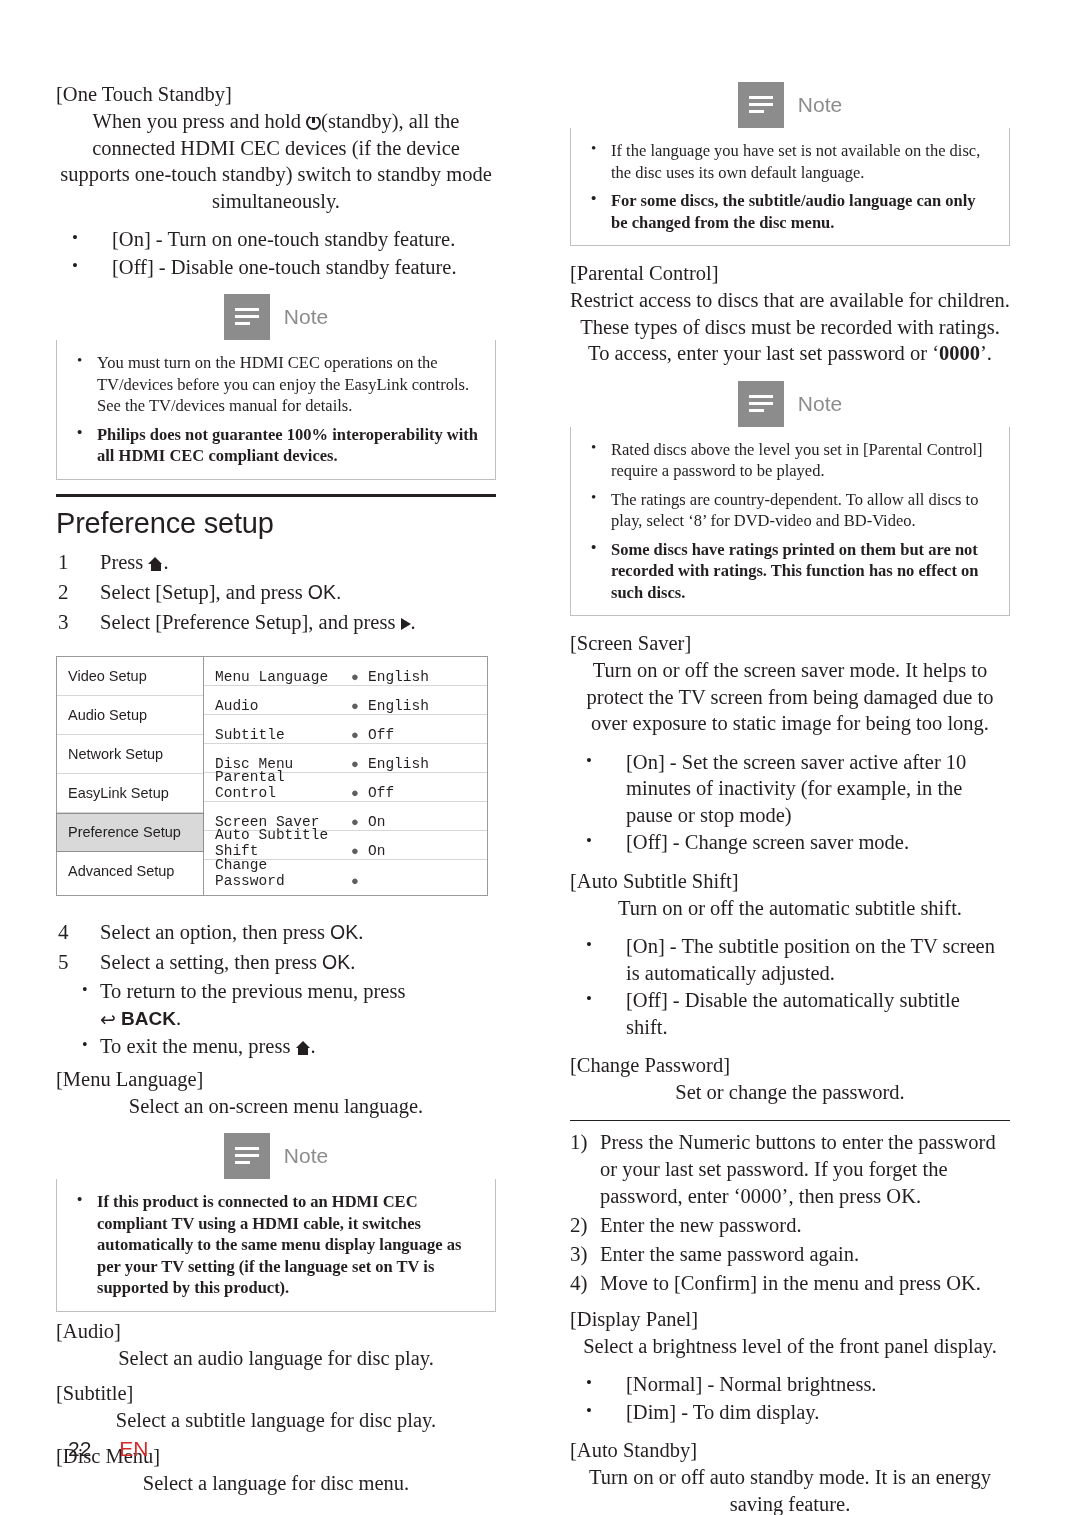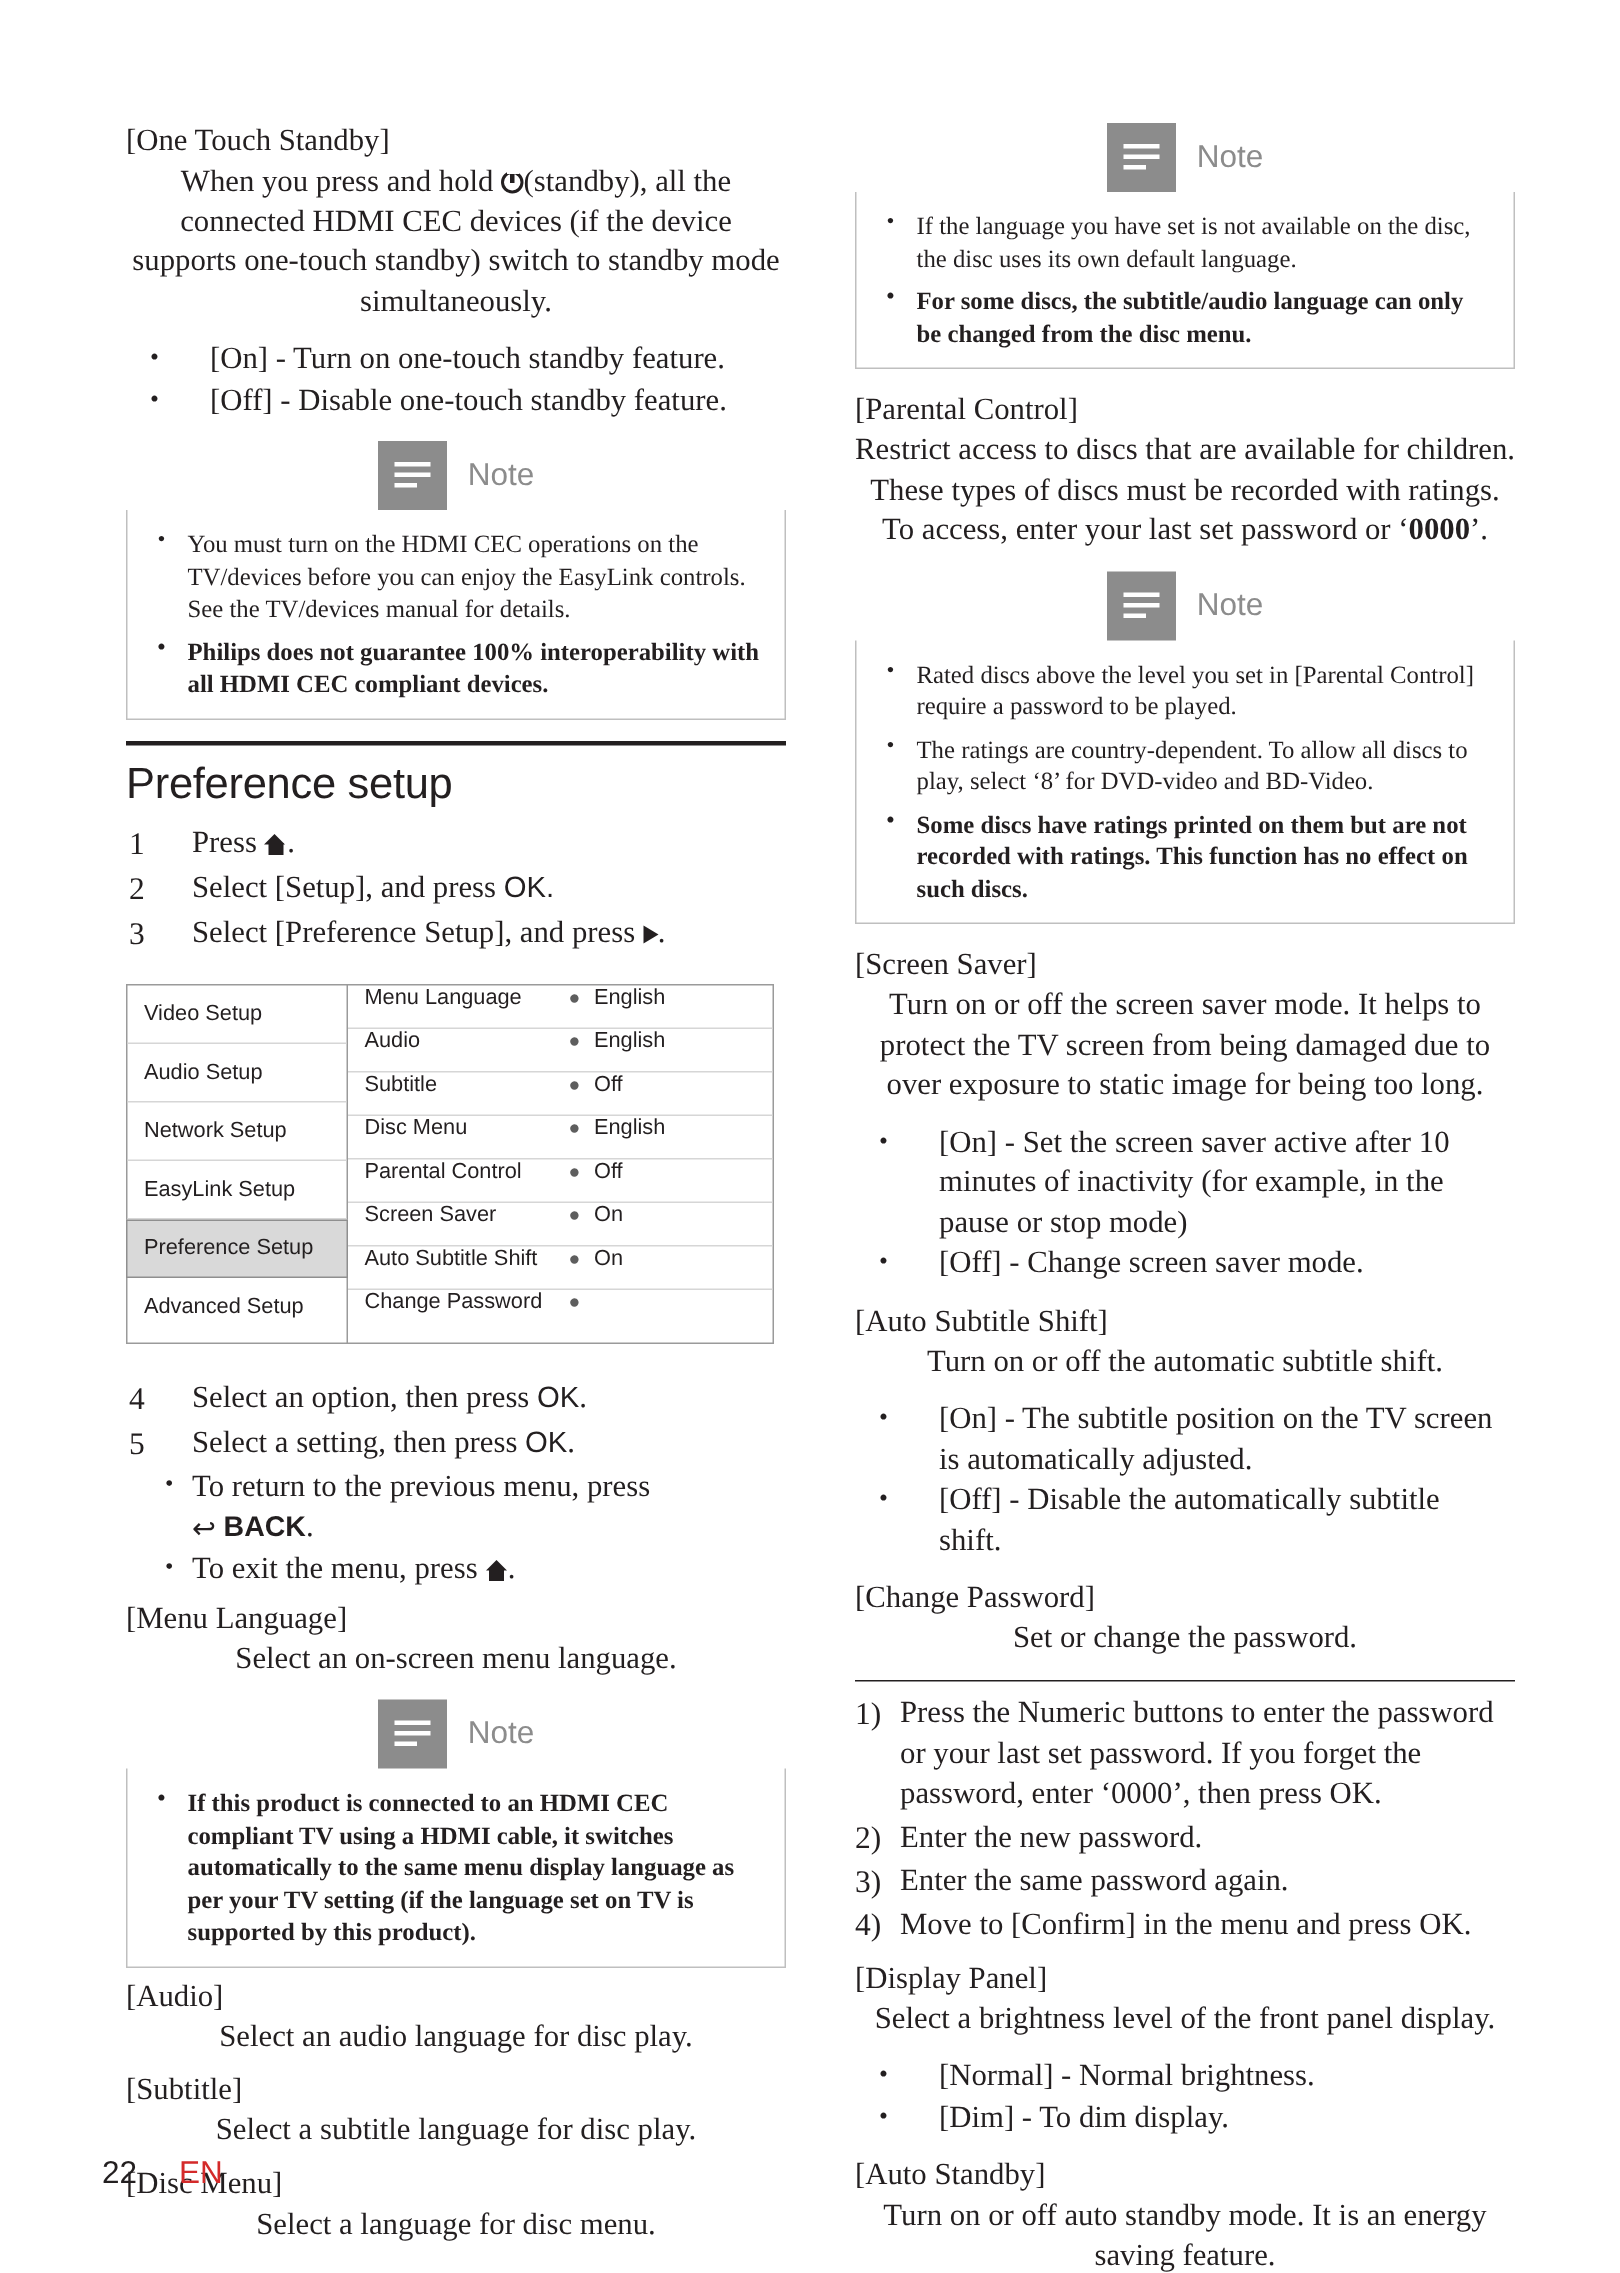--- a/index.html
+++ b/index.html
@@ -18,21 +18,21 @@
     position: absolute;
     left: 0; top: 0;
     width: 1080px;
     height: 1515px;
   }
   .col {
     position: absolute;
     top: 72px;
     width: 440px;
   }
-  .col-left { left: 84px; }
+  .col-left { left: 56px; }
   .col-right { left: 570px; }
 
   h2.section-title {
     font-family: "Liberation Sans", sans-serif;
     font-weight: normal;
     font-size: 29px;
     color: #231f20;
     margin: 0;
     padding: 10px 0 6px 0;
     letter-spacing: -0.2px;
@@ -214,24 +214,24 @@
   }
   .menu-left .mrow:last-child { border-bottom: none; }
   .menu-left .mrow.selected {
     background: #d9d9d9;
     border: 1.5px solid #8f8f8f;
     margin: 0 -1px;
   }
   .menu-right .mrow {
     height: 29px;
     display: flex;
-    align-items: flex-start;
+    align-items: flex-end;
     border-bottom: 1px solid #d6d6d6;
     box-sizing: border-box;
-    font-family: Liberation Sans, sans-serif;
+    font-family: Liberation Mono, monospace;
     font-size: 14.5px;
   }
   .menu-right .mrow:last-child { border-bottom: none; }
   .menu-right .mlabel {
     width: 140px;
     padding-left: 11px;
     box-sizing: border-box;
   }
   .menu-right .mdot {
     width: 22px;

